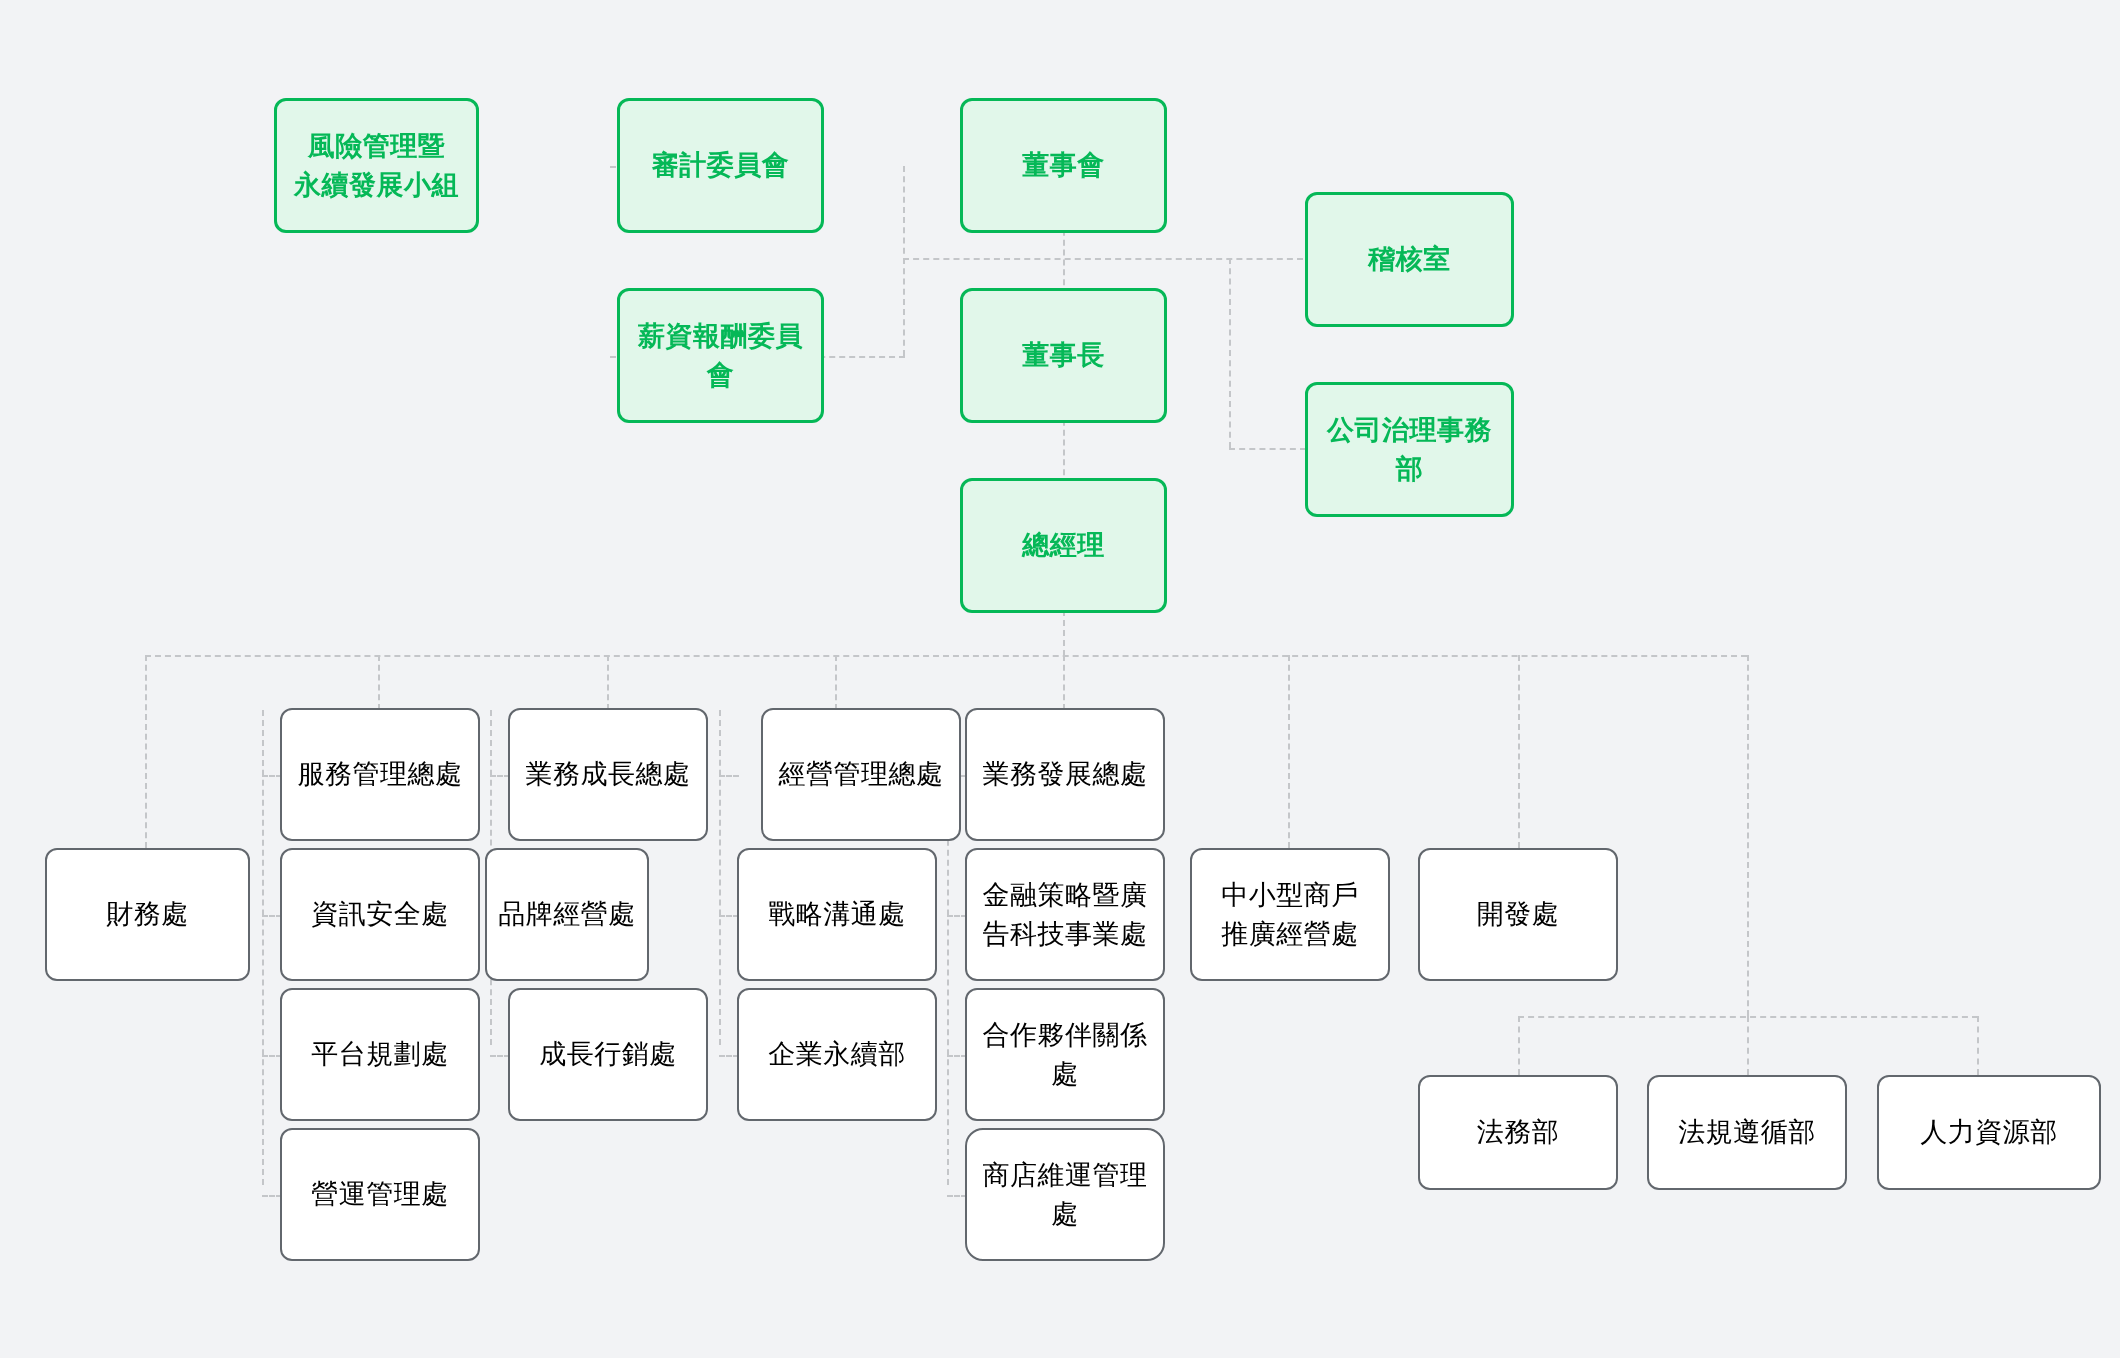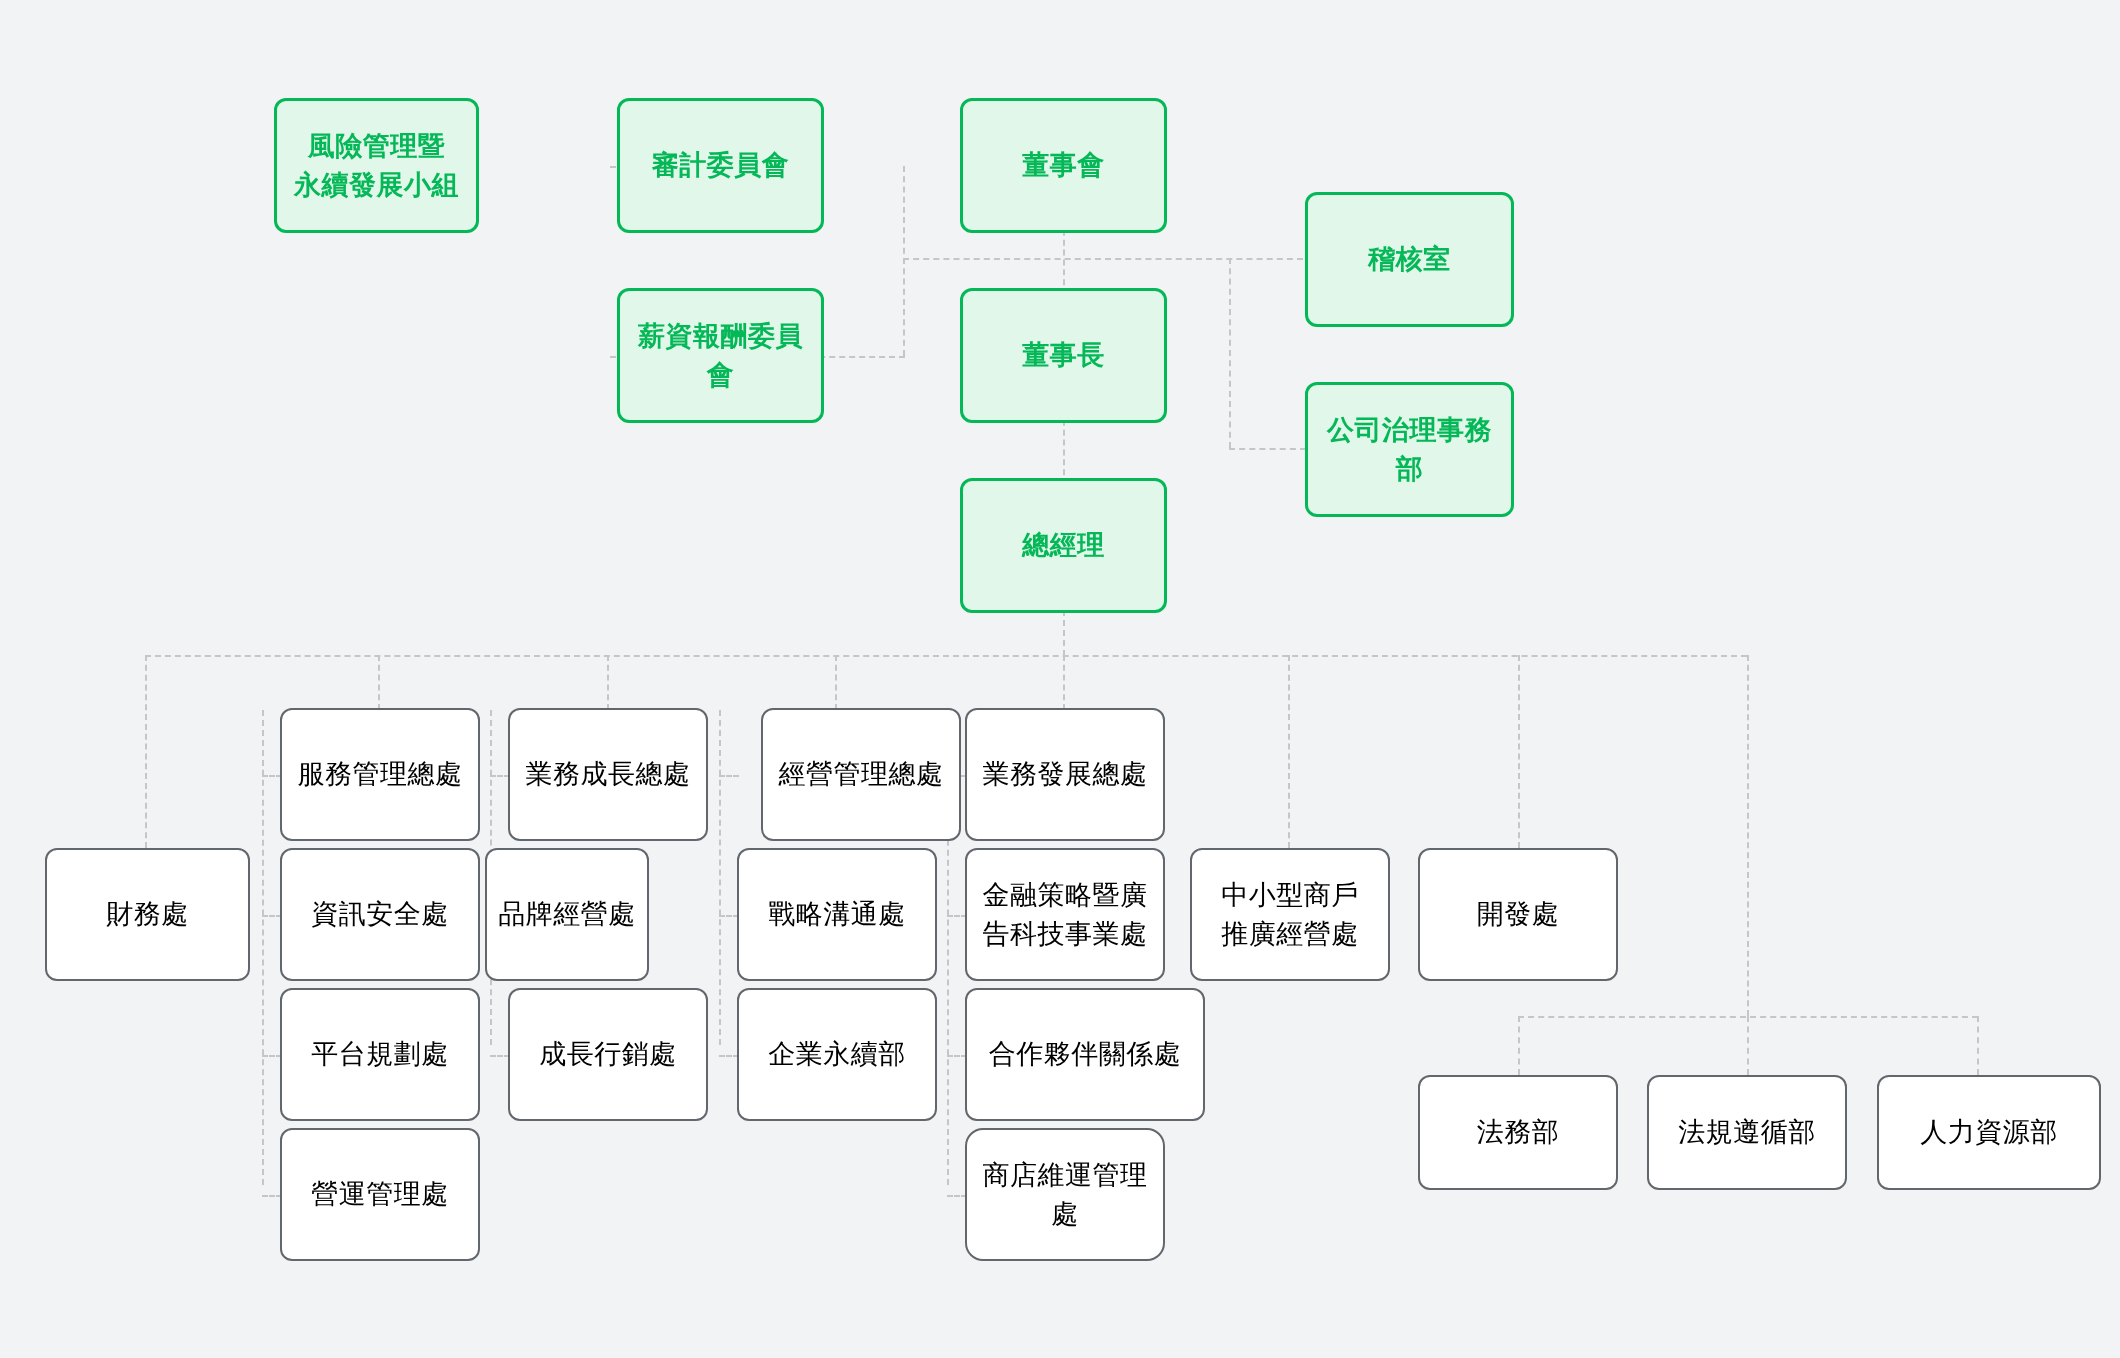--- a/index.html
+++ b/index.html
@@ -203,21 +203,21 @@
     <span class="label">企業永續部</span>
   </div>
 
   <div class="node plain" style="left:965px; top:708px; width:200px; height:133px;">
     <span class="label">業務發展總處</span>
   </div>
   <div class="node plain" style="left:965px; top:848px; width:200px; height:133px;">
     <span class="label">金融策略暨廣
 告科技事業處</span>
   </div>
-  <div class="node plain" style="left:965px; top:988px; width:240px; height:133px;">
+  <div class="node plain" style="left:965px; top:988px; width:200px; height:133px;justify-content:flex-end;">
     <span class="label">合作夥伴關係處</span>
   </div>
   <div class="node plain" style="left:965px; top:1128px; width:200px; height:133px;border-radius:18px;">
     <span class="label">商店維運管理處</span>
   </div>
 
   <div class="node plain" style="left:1190px; top:848px; width:200px; height:133px;">
     <span class="label">中小型商戶
 推廣經營處</span>
   </div>

